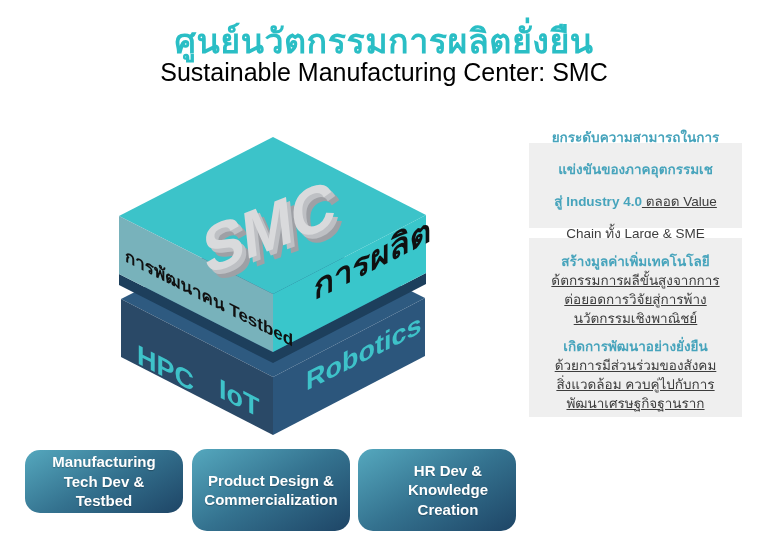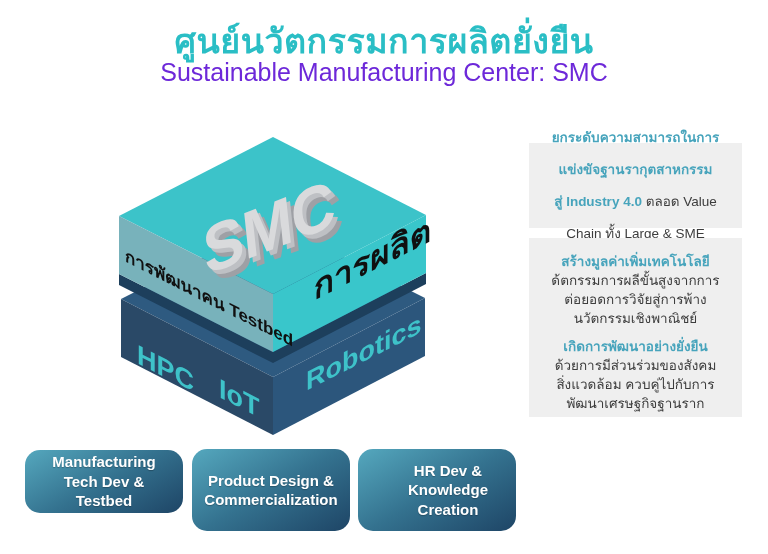--- a/index.html
+++ b/index.html
@@ -7,31 +7,31 @@
   .slide {
     position:relative; width:768px; height:554px; background:#ffffff;
     overflow:hidden; font-family:"Liberation Sans", sans-serif;border-radius:9px;
   }
   .title-th {
     position:absolute; top:14px; left:0; width:768px; text-align:center;
     font-size:34px; font-weight:bold; color:#2ABEC5; letter-spacing:0.5px;
   }
   .subtitle-en {
     position:absolute; top:58px; left:0; width:768px; text-align:center;
-    font-size:25px; font-weight:500; color:#6d28d9;
+    font-size:25px; font-weight:500; color:#000000;
   }
   .cube-svg { position:absolute; left:85px; top:115px; width:360px; height:330px; }
   .benefit-box {
     position:absolute; left:529px; width:213px; background:#EFEFEF;
     display:flex; flex-direction:column; justify-content:center;
     text-align:center; padding:6px 8px;
   }
   .benefit-box .bline { font-size:13.5px; line-height:19px; white-space:nowrap; }
   .benefit-box .teal { color:#47A4BC; font-weight:bold; }
-  .benefit-box .dark { color:#3D3D3D; }
+  .benefit-box .dark { color:#3D3D3D;text-decoration:underline; }
   #benefit-1 { top:143px; height:85px;gap:13px; }
   #benefit-2 { top:238px; height:104px;align-items:center; }
   #benefit-3 { top:332px; height:85px; }
   .pillar-btn {
     position:absolute; top:449px; width:158px; height:82px;
     border:none; border-radius:15px; cursor:pointer;
     background:linear-gradient(150deg, #55A8BE 0%, #34728F 50%, #1E4566 100%);
     color:#ffffff; font-family:"Liberation Sans", sans-serif;
     font-size:15px; font-weight:bold; line-height:1.3; text-align:center;
     display:flex; align-items:center; justify-content:center;
@@ -69,21 +69,21 @@
 
     <text class="face-text" transform="translate(125,261) skewY(27)" font-size="17" font-weight="bold" fill="#101010">การพัฒนาคน Testbed</text>
     <text class="face-text" transform="translate(314,300) skewY(-27)" font-size="33" font-weight="bold" fill="#101010">การผลิต</text>
     <text class="face-text" transform="translate(137,363) skewY(27)" font-size="27" font-weight="bold" fill="#3EC2C9">HPC</text>
     <text class="face-text" transform="translate(219,397) skewY(27)" font-size="27" font-weight="bold" fill="#3EC2C9">IoT</text>
     <text class="face-text" transform="translate(306,391) skewY(-27)" font-size="27" font-weight="bold" fill="#3EC2C9">Robotics</text>
   </svg>
 
   <div class="benefit-box" id="benefit-1">
     <div class="bline"><span class="teal">ยกระดับความสามารถในการ</span></div>
-    <div class="bline"><span class="teal">แข่งขัจฐานรากุตสาหกรรม</span></div>
+    <div class="bline"><span class="teal">แข่งขันของภาคอุตกรรมเช</span></div>
     <div class="bline"><span class="teal">สู่ Industry 4.0</span><span class="dark"> ตลอด Value</span></div>
     <div class="bline"><span class="dark">Chain ทั้ง Large &amp; SME</span></div>
   </div>
 
   <div class="benefit-box" id="benefit-2">
     <div class="bline"><span class="teal">สร้างมูลค่าเพิ่มเทคโนโลยี</span></div>
     <div class="bline"><span class="dark">ด้ตกรรมการผลีขั้นสูงจากการ</span></div>
     <div class="bline"><span class="dark">ต่อยอดการวิจัยสู่การพ้าง</span></div>
     <div class="bline"><span class="dark">นวัตกรรมเชิงพาณิชย์</span></div>
   </div>

